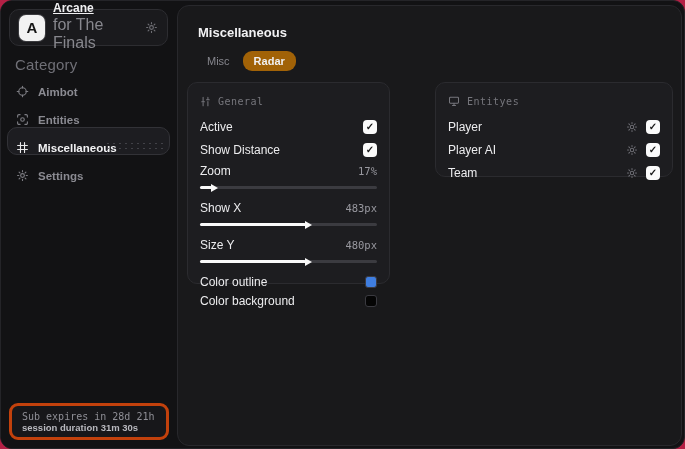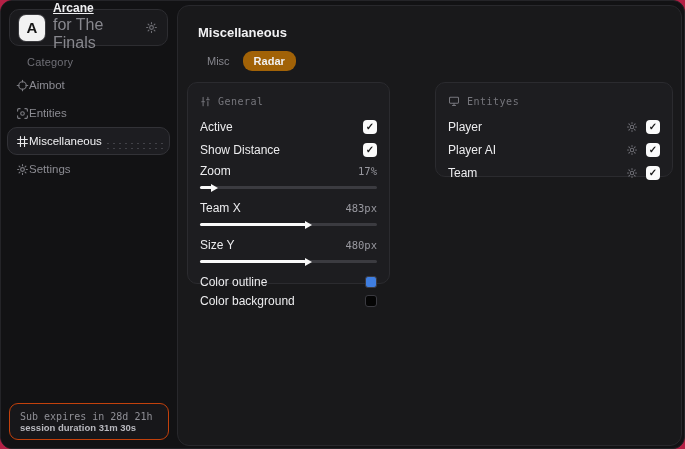--- a/index.html
+++ b/index.html
@@ -31,44 +31,44 @@
     width:26px; height:26px; border-radius:7px; background:#f2f2f2;
     color:#151515; font-weight:bold; font-size:15px;
     display:flex; align-items:center; justify-content:center;
     box-shadow:0 0 0 1px #3a3a3e;
   }
   .logo-texts { flex:1; line-height:1.15; }
   .logo-title { font-size:12px; font-weight:bold; color:#f0f0f2;text-decoration:underline; }
   .logo-sub { font-size:16px; color:#87878d; }
   .logo-gear { color:#6e6e74; display:flex; }
   .category-label {
-    position:absolute; left:26px; top:55px;
-    font-size:11px; color:#6f6f76; letter-spacing:0.2px;
+    position:absolute; left:14px; top:55px;
+    font-size:15px; color:#6f6f76; letter-spacing:0.2px;
   }
   .nav { position:absolute; left:0; right:0; top:70px; }
   .nav-item {
     height:28px; margin:0 6px; padding:0 8px;
-    display:flex; align-items:center; 
+    display:flex; align-items:flex-end; gap:9px;
     color:#8b8b92; font-size:11.5px; border-radius:10px;
-    border:1px solid transparent; cursor:pointer;
+    border:1px solid transparent; cursor:pointer;font-weight:bold;
   }
   .nav-item .nicon { display:flex; color:#7c7c82; }
   .nav-item.selected {
     background:#1d1d21; border-color:#323237; color:#f2f2f4;
     position:relative; overflow:hidden;
   }
   .nav-item.selected .nicon { color:#e8e8ea; }
   .nav-item.selected::after {
     content:""; position:absolute; right:6px; bottom:3px; width:58px; height:10px;
     background-image:radial-gradient(circle, #4a4a50 0.8px, transparent 0.9px);
     background-size:6px 5px; opacity:0.8; pointer-events:none;
   }
   .footer-card {
     position:absolute; left:8px; bottom:8px; width:160px; height:37px;
-    background:#17171a; border:1px solid #c2410c; border-radius:9px;
+    background:#17171a; border:3px solid #c2410c; border-radius:9px;
     padding:5px 10px; display:flex; flex-direction:column; justify-content:center; gap:0;
   }
   .footer-line1 { font-family:"DejaVu Sans Mono", monospace; font-size:10px; color:#8f8f96; }
   .footer-line2 { font-size:9.5px; font-weight:bold; color:#b9b9bf; }
   
   .main {
     position:absolute; left:176px; top:4px; width:505px; height:441px;
     background:#19191b; border:1px solid #28282c; border-radius:12px;
   }
   .page-title {
@@ -220,21 +220,21 @@
         <span class="row-label">Zoom</span>
         <span class="row-value">17%</span>
       </div>
       <div class="slider">
         <div class="slider-fill" style="width: 7%;">
           <span class="slider-thumb"></span>
         </div>
       </div>
 
       <div class="row" style="height:20px">
-        <span class="row-label">Team X</span>
+        <span class="row-label">Show X</span>
         <span class="row-value">483px</span>
       </div>
       <div class="slider">
         <div class="slider-fill" style="width: 60%;">
           <span class="slider-thumb"></span>
         </div>
       </div>
 
       <div class="row" style="height:20px">
         <span class="row-label">Size Y</span>

